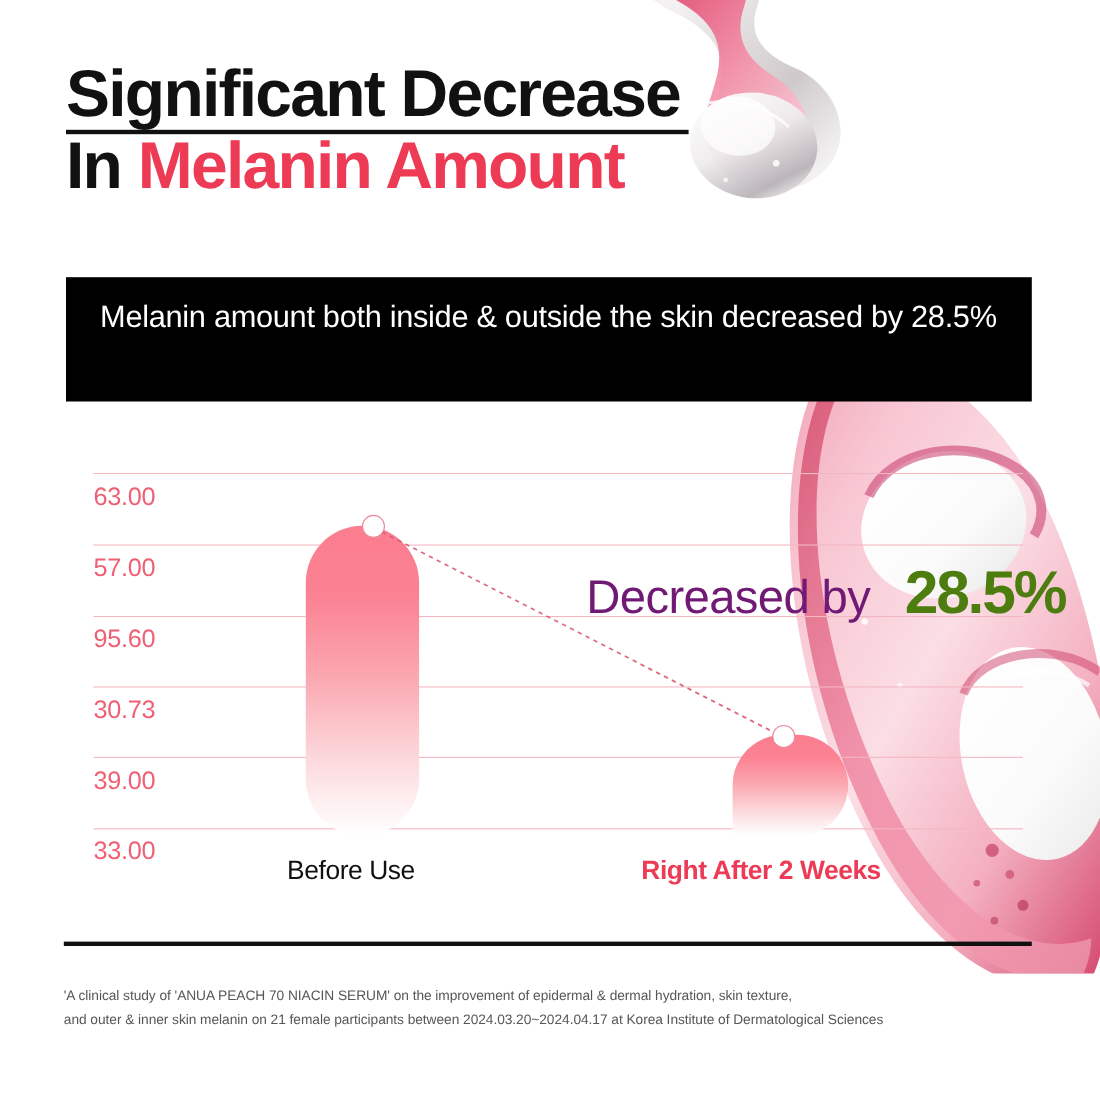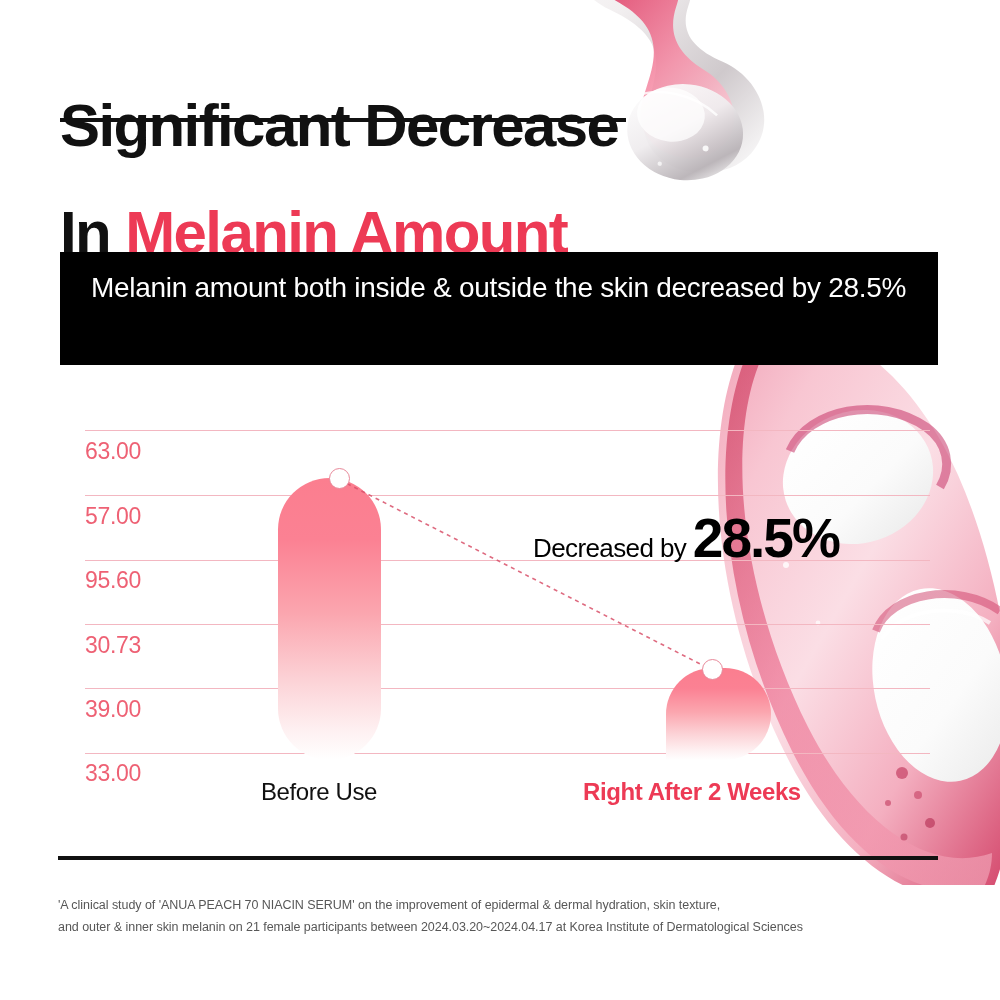--- a/index.html
+++ b/index.html
@@ -20,21 +20,21 @@
     transform:rotate(6deg);
   }
   #serum-bottom{
     left:690px;top:355px;width:330px;height:530px;
   }
 
   
   #title-block{position:absolute;left:60px;top:52px;width:620px;}
   .title-line{
     font-size:60px;line-height:66px;font-weight:700;
-    letter-spacing:-1.6px;color:#111111;white-space:nowrap;margin-top:41px;
+    letter-spacing:-1.6px;color:#111111;white-space:nowrap;
   }
   #title-underline{
     position:absolute;left:60px;top:118px;width:566px;height:4px;background:#111111;
   }
   .accent{color:#ED3A55;}
 
   
   #banner{
     position:absolute;left:60px;top:252px;width:878px;height:113px;
     background:#000000;
@@ -65,24 +65,24 @@
   #trend-svg{position:absolute;left:0;top:0;width:1000px;height:440px;}
   .cat-label{
     position:absolute;font-size:24px;font-weight:400;letter-spacing:-0.4px;white-space:nowrap;
   }
   #cat-before{color:#111111;}
   #cat-after{color:#ED3A55;font-weight:700;}
 
   
   #callout{position:absolute;left:533px;top:506px;white-space:nowrap;}
   #callout-prefix{
-    font-size:26px;color:#000000;letter-spacing:-0.6px;vertical-align:baseline;
+    font-size:43px;color:#701a75;letter-spacing:-0.6px;vertical-align:baseline;
   }
   #callout-value{
-    font-size:55px;color:#000000;font-weight:700;letter-spacing:-2px;vertical-align:baseline;
+    font-size:55px;color:#4d7c0f;font-weight:700;letter-spacing:-2px;vertical-align:baseline;margin-left:20px;
   }
 
   
   #bottom-rule{position:absolute;left:58px;top:856px;width:880px;height:4px;background:#111111;}
   #footnote{
     position:absolute;left:58px;top:894px;width:890px;
     color:#575757;font-size:12.5px;line-height:22px;letter-spacing:-0.05px;
   }
   .fn-line{white-space:nowrap;}
 </style>

